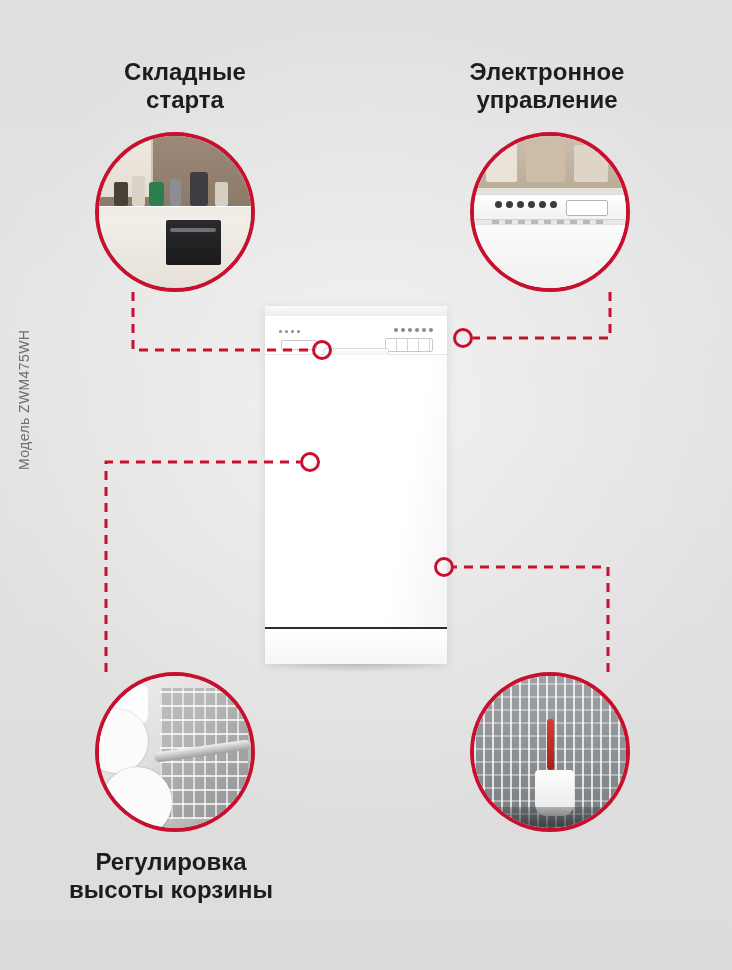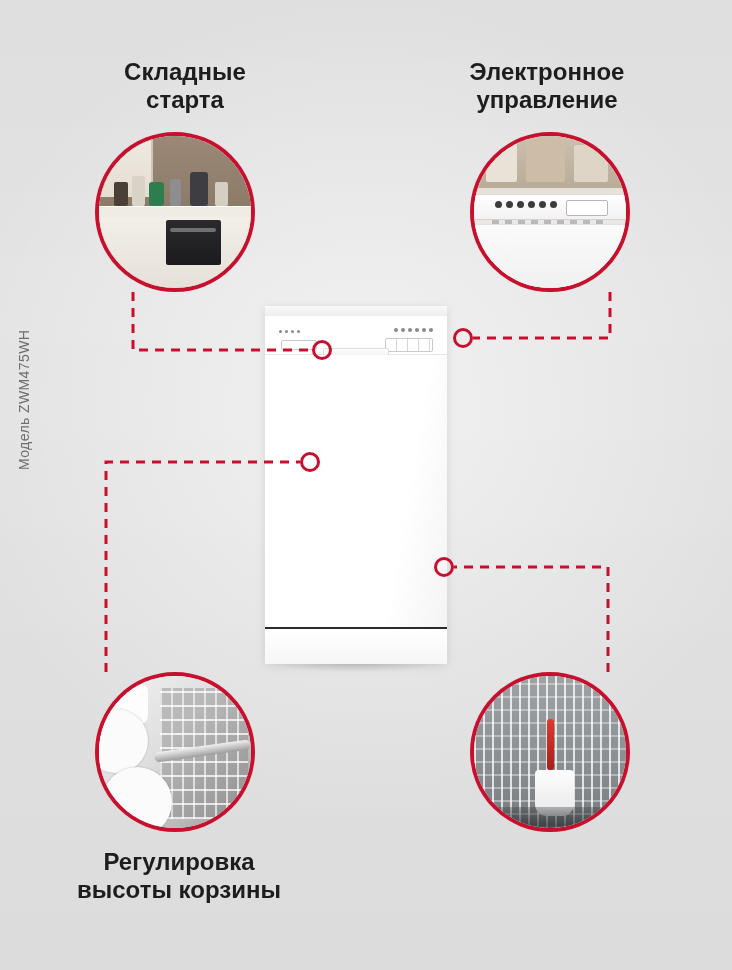--- a/index.html
+++ b/index.html
@@ -44,21 +44,21 @@
     position: absolute;
     text-align: center;
     font-size: 24px;
     font-weight: bold;
     color: #1d1d1d;
     line-height: 1.15;
     white-space: pre-line;
   }
   #title-tl { left: 30px;  top: 58px;  width: 310px; }
   #title-tr { left: 392px; top: 58px;  width: 310px; }
-  #title-bl { left: 24px;  top: 848px; width: 310px; }
+  #title-bl { left: 16px;  top: 848px; width: 310px; }
   #title-br { left: 392px; top: 848px; width: 310px; }
 
   
   .bubble {
     position: absolute;
     width: 160px;
     height: 160px;
     border-radius: 50%;
     border: 4px solid #c8102e;
     overflow: hidden;

